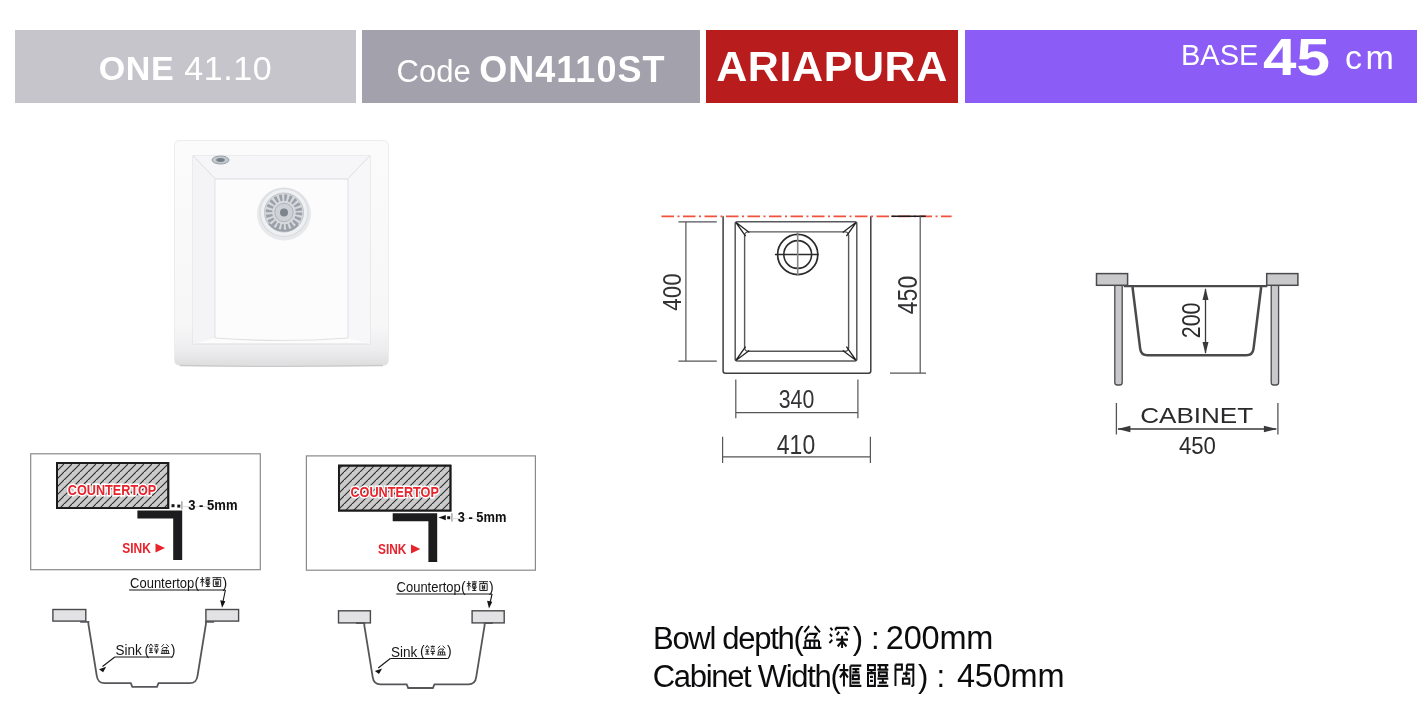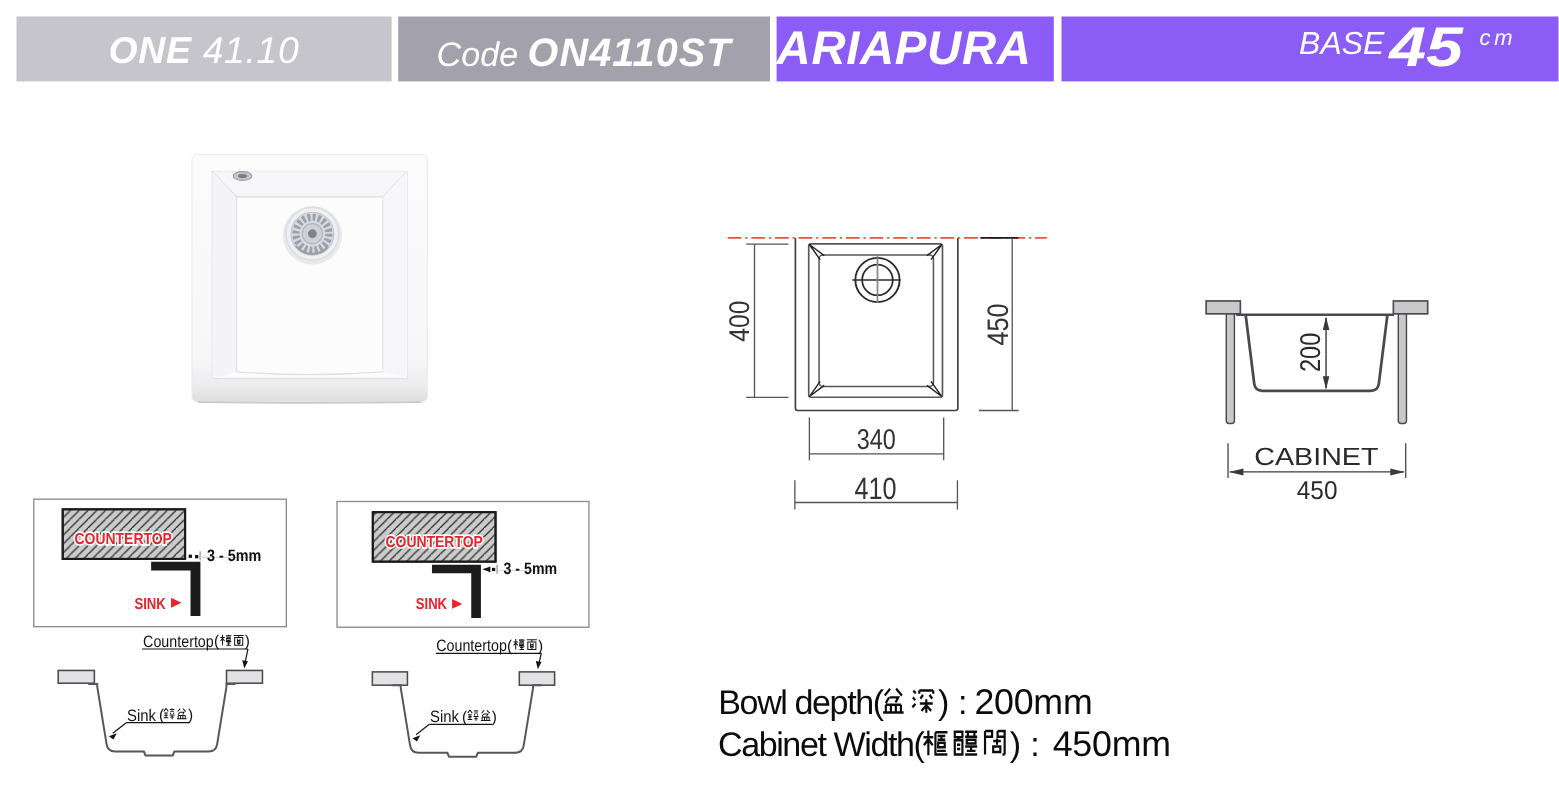--- a/index.html
+++ b/index.html
@@ -1,37 +1,37 @@
 <!DOCTYPE html>
 <html><head>
 <meta charset="utf-8">
 <style>
   html,body{margin:0;padding:0;}
   body{width:1417px;height:720px;background:#ffffff;font-family:"Liberation Sans",sans-serif;position:relative;overflow:hidden;}
-  .bar{position:absolute;top:15px;height:59px;display:flex;align-items:center;color:#fff;font-style:italic;}
+  .bar{position:absolute;top:30px;height:73px;display:flex;align-items:center;color:#fff;}
 </style>
 </head>
 <body>
 
 <div class="bar" style="left:15px;width:341px;background:#c6c5cb;justify-content:center;">
   <span style="font-size:34px;letter-spacing:0.6px;position:relative;top:1.5px;"><b>ONE</b>&nbsp;41.10</span>
 </div>
 
 <div class="bar" style="left:362px;width:338px;background:#a3a1ab;justify-content:center;align-items:baseline;padding-top:0;">
   <span style="font-size:31px;align-self:center;position:relative;top:3px;">Code&nbsp;<span style="font-size:36px;font-weight:bold;letter-spacing:1px;text-align:right;">ON4110ST</span></span>
 </div>
 
-<div class="bar" style="left:706px;width:252px;background:#8b5cf6;">
+<div class="bar" style="left:706px;width:252px;background:#b91c1c;justify-content:center;">
   <span style="font-size:43px;font-weight:bold;letter-spacing:0.6px;">ARIAPURA</span>
 </div>
 
 <div class="bar" style="left:965px;width:452px;background:#8b5cf6;">
   <span style="position:absolute;left:216px;top:11.1px;font-size:29px;line-height:1;">BASE</span>
   <span style="position:absolute;left:298px;top:2px;font-size:51px;line-height:1;font-weight:bold;display:inline-block;transform:scaleX(1.18);transform-origin:left;">45</span>
-  <span style="position:absolute;left:380px;top:9.7px;font-size:20px;letter-spacing:3.5px;line-height:1;">cm</span>
+  <span style="position:absolute;left:380px;top:9.7px;font-size:34px;letter-spacing:3.5px;line-height:1;">cm</span>
 </div>
 
 <svg width="1417" height="720" viewBox="0 0 1417 720" style="position:absolute;left:0;top:0;">
 <defs>
   <pattern id="hatch" patternUnits="userSpaceOnUse" width="8" height="8">
     <path d="M-2,10 L10,-2 M-6,14 L14,-6 M2,14 L14,2" stroke="#2a2a2a" stroke-width="1.1" fill="none"></path>
   </pattern>
   <symbol id="cjk-tai" viewBox="0 0 24 24" preserveAspectRatio="none">
         <path d="M5.5,2 V22 M1,7.5 H10 M5.5,9 L1.5,14 M5.5,9 L9.5,14 M12,4 H23 M17.5,2 V4 M13,7 H22 M13.5,9.5 H20.5 V13 H13.5 Z M12,15 H23 M14,18 H21 M17.5,15 V22 M13,22 H22" fill="none" stroke="currentColor" stroke-width="2"></path>
       </symbol>

